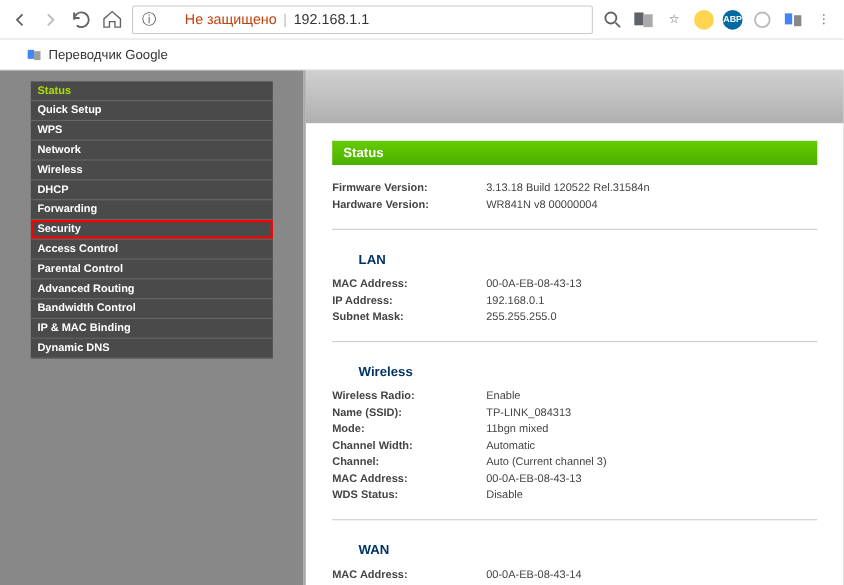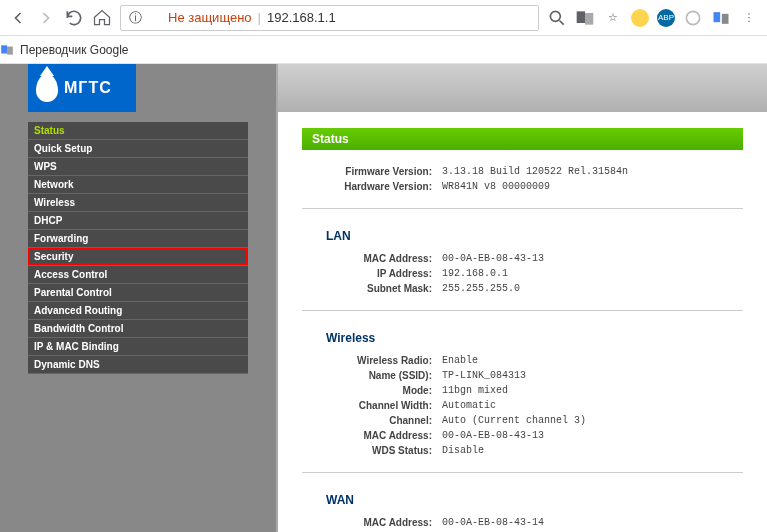--- a/index.html
+++ b/index.html
@@ -7,21 +7,21 @@
 
 .browser-bar { height: 36px; display: flex; align-items: center; padding: 0 8px; border-bottom: 1px solid #e0e0e0; gap: 8px; }
 .bb-icon { width: 20px; height: 20px; display: flex; align-items: center; justify-content: center; color: #5f6368; cursor: pointer; }
 .addr-box { flex: 1; display: flex; align-items: center; height: 26px; border: 1px solid #ccc; border-radius: 2px; padding: 0 8px; gap: 6px; font-size: 13px; color: #555; }
 .addr-info { color: #c2410c; margin-left: 20px; }
 .addr-sep { color: #bbb; }
 .addr-url { color: #333; }
 .toolbar-icons { display: flex; gap: 8px; align-items: center; }
 .circ { width: 18px; height: 18px; border-radius: 50%; display: inline-block; }
 
-.bookmark-bar { height: 28px; display: flex; align-items: center; padding: 0 0; border-bottom: 1px solid #e0e0e0; font-size: 12px; color: #333; gap: 6px; }
+.bookmark-bar { height: 28px; display: flex; align-items: center; padding: 0 24px; border-bottom: 1px solid #e0e0e0; font-size: 12px; color: #333; gap: 6px; }
 .g-icon { width: 14px; height: 14px; display: inline-flex; }
 
 .page { display: flex; background: #888; min-height: 468px; }
 
 .left-col { width: 276px; display: flex; flex-direction: column; }
 .logo-bar { height: 48px; display: flex; align-items: flex-end; padding-left: 28px; }
 .logo-box { background: #0066cc; height: 48px; width: 108px; display: flex; align-items: center; padding-left: 8px; gap: 6px; }
 .logo-drop { width: 22px; height: 28px; background: #fff; border-radius: 50% 50% 50% 50% / 60% 60% 40% 40%; position: relative; }
 .logo-drop::before { content: ""; position: absolute; top: -8px; left: 4px; width: 0; height: 0; border-left: 7px solid transparent; border-right: 7px solid transparent; border-bottom: 10px solid #fff; }
 .logo-text { color: #fff; font-weight: bold; font-size: 16px; letter-spacing: 1px; }
@@ -34,22 +34,22 @@
 .content-col { flex: 1; background: #fff; display: flex; flex-direction: column; border-left: 2px solid #aaa; }
 .content-header { height: 48px; background: linear-gradient(to bottom, #d0d0d0, #b0b0b0); }
 .content-body { padding: 16px 24px; overflow-y: auto; }
 
 .status-bar { background: #4CAF50; background: linear-gradient(to bottom, #66cc00, #4caf00); color: #fff; font-weight: bold; font-size: 12px; padding: 4px 10px; margin-bottom: 14px; }
 
 .section { margin-bottom: 14px; padding-bottom: 14px; border-bottom: 1px solid #ccc; }
 .section:last-child { border-bottom: none; }
 .section-title { font-weight: bold; font-size: 12px; color: #003366; margin-bottom: 8px; margin-left: 24px; margin-top: 20px; }
 .row { display: flex; padding: 2px 0; font-size: 10px; }
-.row-label { width: 140px; text-align: right; font-weight: bold; color: #444; padding-right: 10px; }
-.row-val { flex: 1; color: #444; font-family: Liberation Mono, monospace; }
+.row-label { width: 140px; text-align: left; font-weight: bold; color: #444; padding-right: 10px; }
+.row-val { flex: 1; color: #444; }
 .row-extra { color: #444; }
 
 svg { width: 100%; height: 100%; }
 </style>
 </head>
 <body>
 
 <div class="browser-bar">
   <div class="bb-icon">
       <svg viewBox="0 0 24 24">
@@ -85,21 +85,21 @@
         </svg>
       </div>
     <div class="bb-icon">
         <svg viewBox="0 0 24 24">
           <rect x="2" y="4" width="10" height="14" fill="#5f6368"></rect>
           <rect x="12" y="6" width="10" height="14" fill="#aaa"></rect>
         </svg>
       </div>
     <div class="bb-icon">☆</div>
     <span class="circ" style="background:#ffd54f"></span>
-    <span class="circ" style="background:#0369a1;color:#fff;font-size:8px;display:flex;align-items:center;justify-content:center;font-weight:normal">ABP</span>
+    <span class="circ" style="background:#0369a1;color:#fff;font-size:8px;display:flex;align-items:center;justify-content:center;font-weight:bold">ABP</span>
     <div class="bb-icon">
         <svg viewBox="0 0 24 24">
           <circle cx="12" cy="12" r="8" stroke="#bbb" stroke-width="2" fill="none"></circle>
         </svg>
       </div>
     <div class="bb-icon">
         <svg viewBox="0 0 24 24">
           <rect x="3" y="5" width="8" height="12" fill="#4285f4"></rect>
           <rect x="13" y="7" width="8" height="12" fill="#888"></rect>
         </svg>
@@ -113,26 +113,20 @@
       <svg viewBox="0 0 24 24">
         <rect x="2" y="4" width="10" height="14" fill="#4285f4"></rect>
         <rect x="12" y="6" width="10" height="14" fill="#9e9e9e"></rect>
       </svg>
     </span>
   <span>Переводчик Google</span>
 </div>
 
 <div class="page">
   <div class="left-col">
-    <div class="logo-bar">
-      <div class="logo-box">
-        <div class="logo-drop"></div>
-        <div class="logo-text">МГТС</div>
-      </div>
-    </div>
     <div class="sidebar">
       <div class="side-item active">Status</div>
       <div class="side-item">Quick Setup</div>
       <div class="side-item">WPS</div>
       <div class="side-item">Network</div>
       <div class="side-item">Wireless</div>
       <div class="side-item">DHCP</div>
       <div class="side-item">Forwarding</div>
       <div class="side-item highlight">Security</div>
       <div class="side-item">Access Control</div>
@@ -149,21 +143,21 @@
     <div class="content-body">
       <div class="status-bar">Status</div>
 
       <div class="section">
         <div class="row">
             <div class="row-label">Firmware Version:</div>
             <div class="row-val">3.13.18 Build 120522 Rel.31584n</div>
           </div>
         <div class="row">
             <div class="row-label">Hardware Version:</div>
-            <div class="row-val">WR841N v8 00000009</div>
+            <div class="row-val">WR841N v8 00000004</div>
           </div>
       </div>
 
       <div class="section">
         <div class="section-title">LAN</div>
         <div class="row">
             <div class="row-label">MAC Address:</div>
             <div class="row-val">00-0A-EB-08-43-13</div>
           </div>
         <div class="row">

